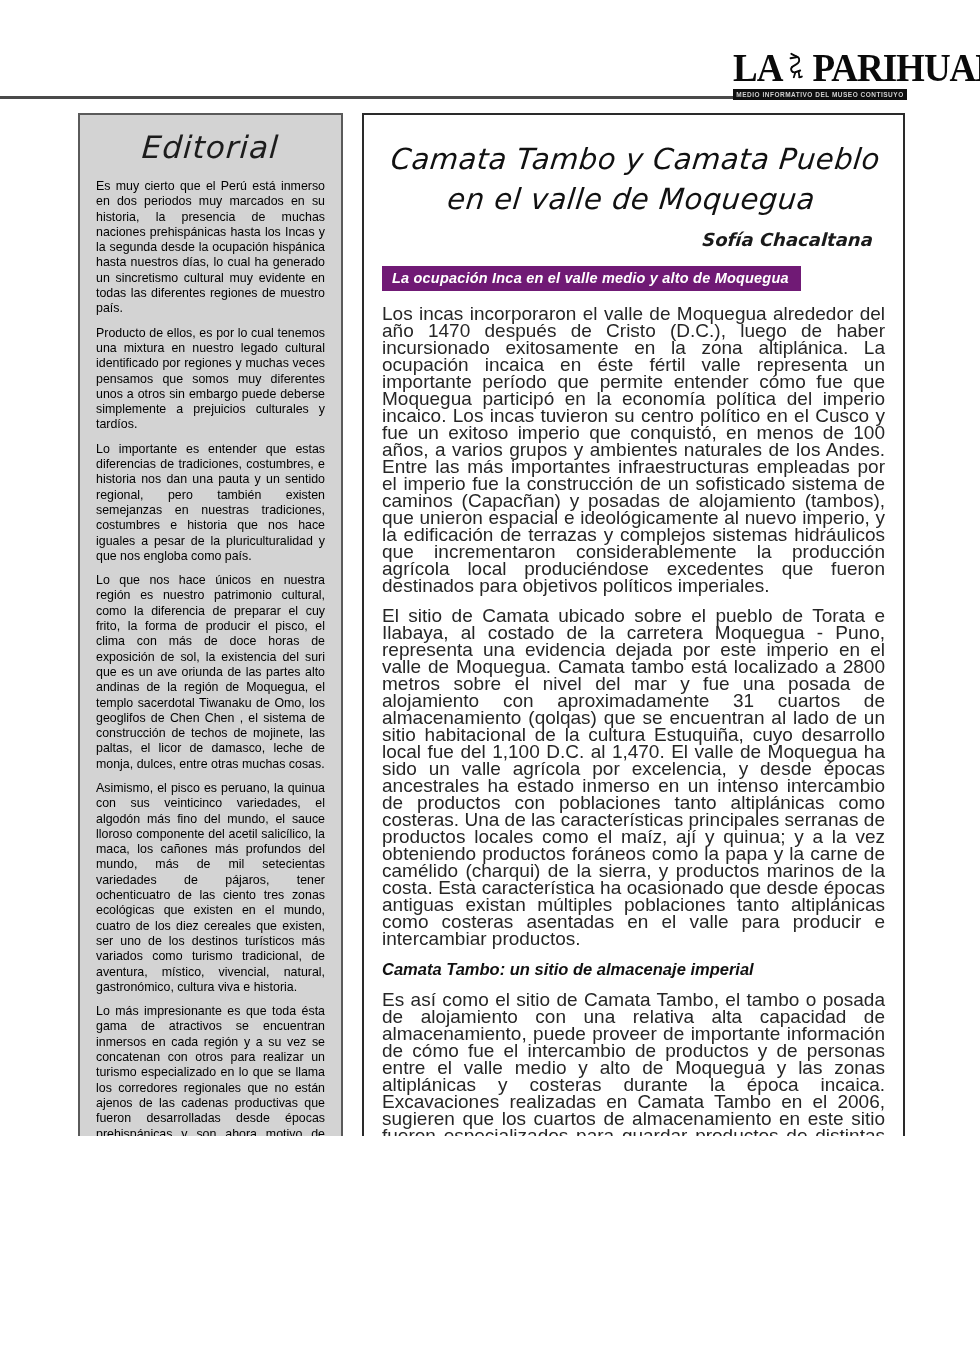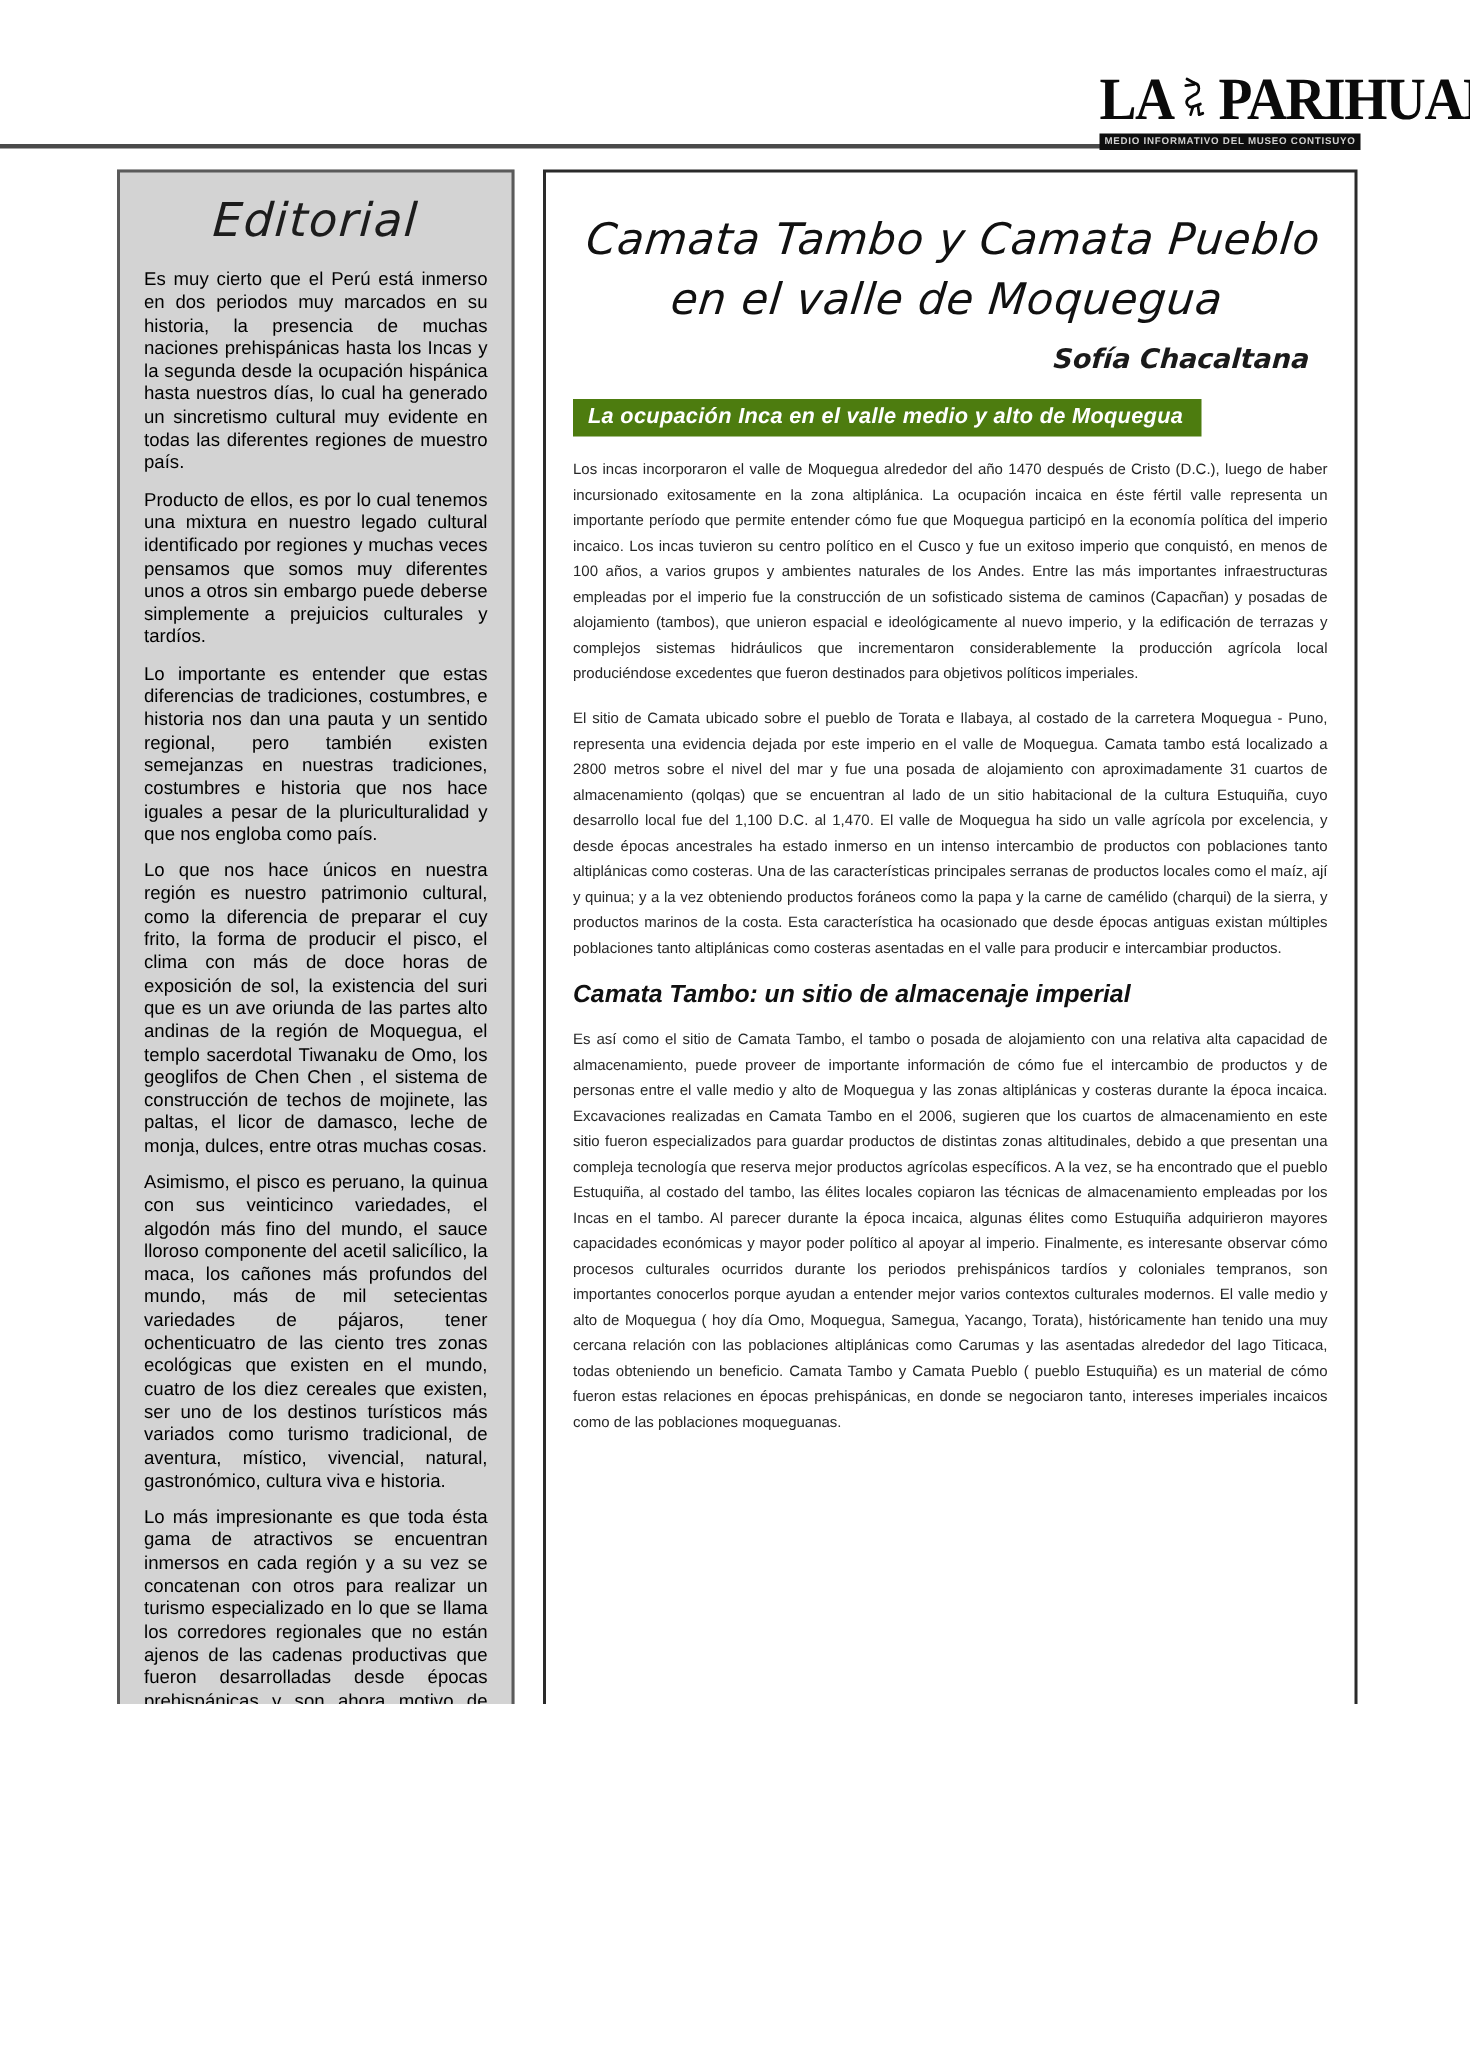--- a/index.html
+++ b/index.html
@@ -29,23 +29,23 @@
   
   .article-box{position:absolute;left:362px;top:113px;width:543px;height:1185px;
                background:#fff;border:2px solid #2a2a2a;box-sizing:border-box;
                padding:10px 18px 8px 18px;}
   .article-title{margin:14px 0 6px 0;text-align:center;font-size:29px;line-height:40px;font-weight:400;
                  font-style:italic;font-family:"DejaVu Sans",sans-serif;color:#111;
                  transform:skewX(-6deg);letter-spacing:.5px;}
   .author{text-align:right;font-style:italic;font-weight:700;font-size:18px;
           font-family:"DejaVu Sans",sans-serif;color:#1a1a1a;margin:10px 12px 16px 0;
           transform:skewX(-4deg);}
-  .section-bar{display:inline-block;background:#4d7c0f;color:#fff;font-weight:700;font-style:italic;
+  .section-bar{display:inline-block;background:#701a75;color:#fff;font-weight:700;font-style:italic;
                font-size:14.5px;padding:4px 12px 5px 10px;margin:0 0 14px 0;letter-spacing:.2px;}
-  .article-box p{margin:0 0 13px 0;font-size:10px;line-height:17px;text-align:justify;color:#262626;}
+  .article-box p{margin:0 0 13px 0;font-size:19px;line-height:17px;text-align:justify;color:#262626;}
   .sub-heading{margin:8px 0 12px 0;font-size:16.5px;font-weight:700;font-style:italic;color:#111;}
 
   
   .footer-rule{position:absolute;top:1313px;left:60px;width:845px;height:2px;background:#4a4a4a;}
   .page-number{position:absolute;top:1320px;left:832px;display:flex;align-items:center;gap:6px;}
   .page-number span{font-family:"DejaVu Sans",sans-serif;font-style:italic;font-size:26px;
                     color:#3a3a3a;letter-spacing:1px;transform:skewX(-8deg);}
 </style>
 </head>
 <body>

